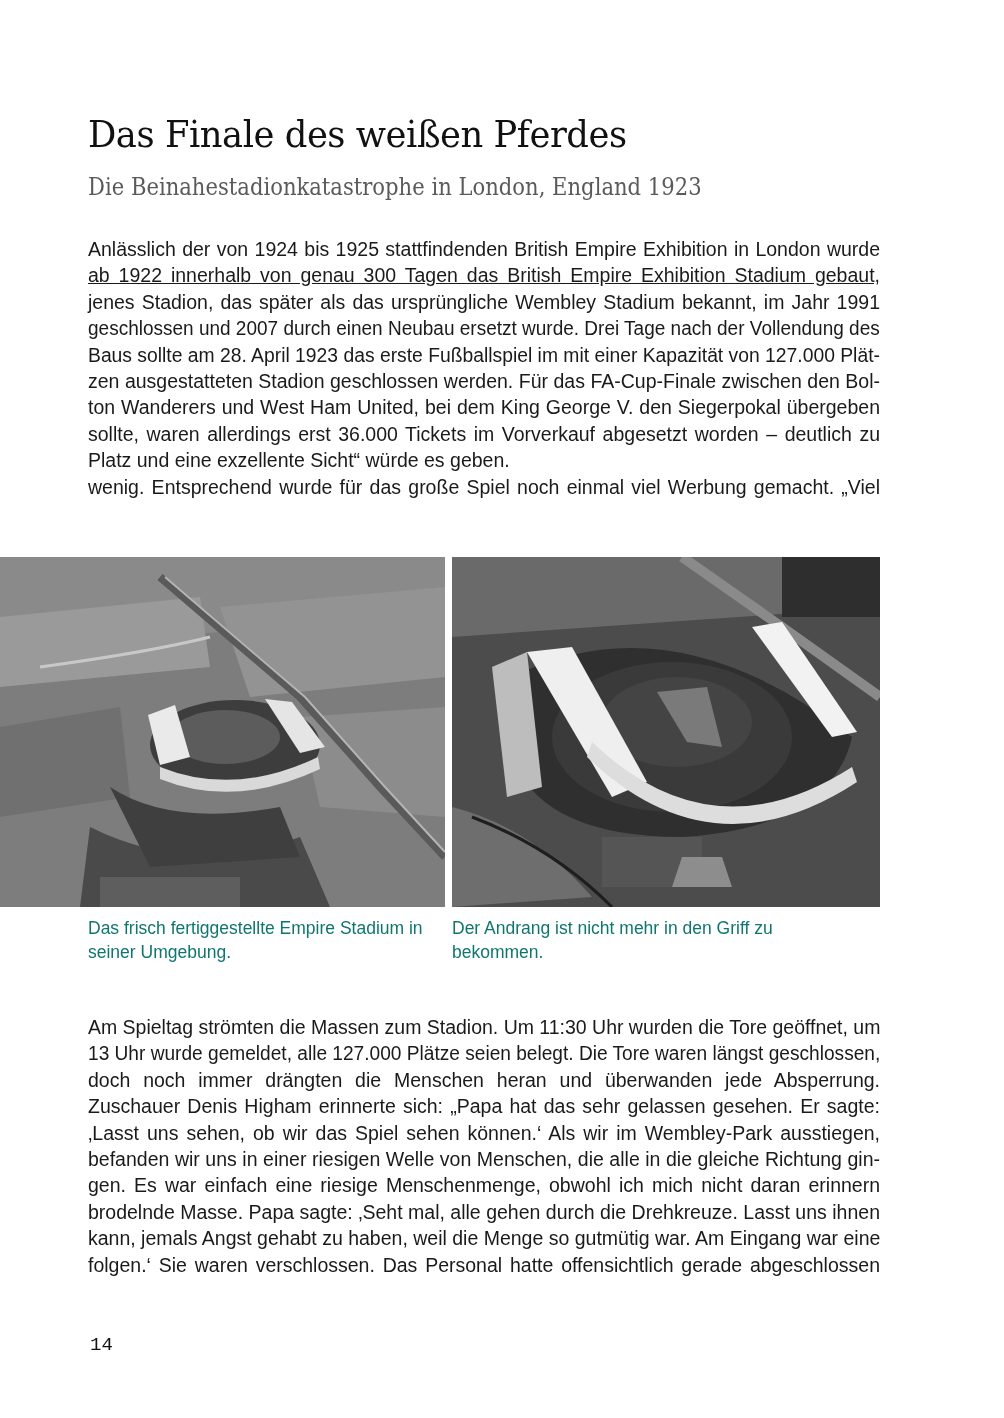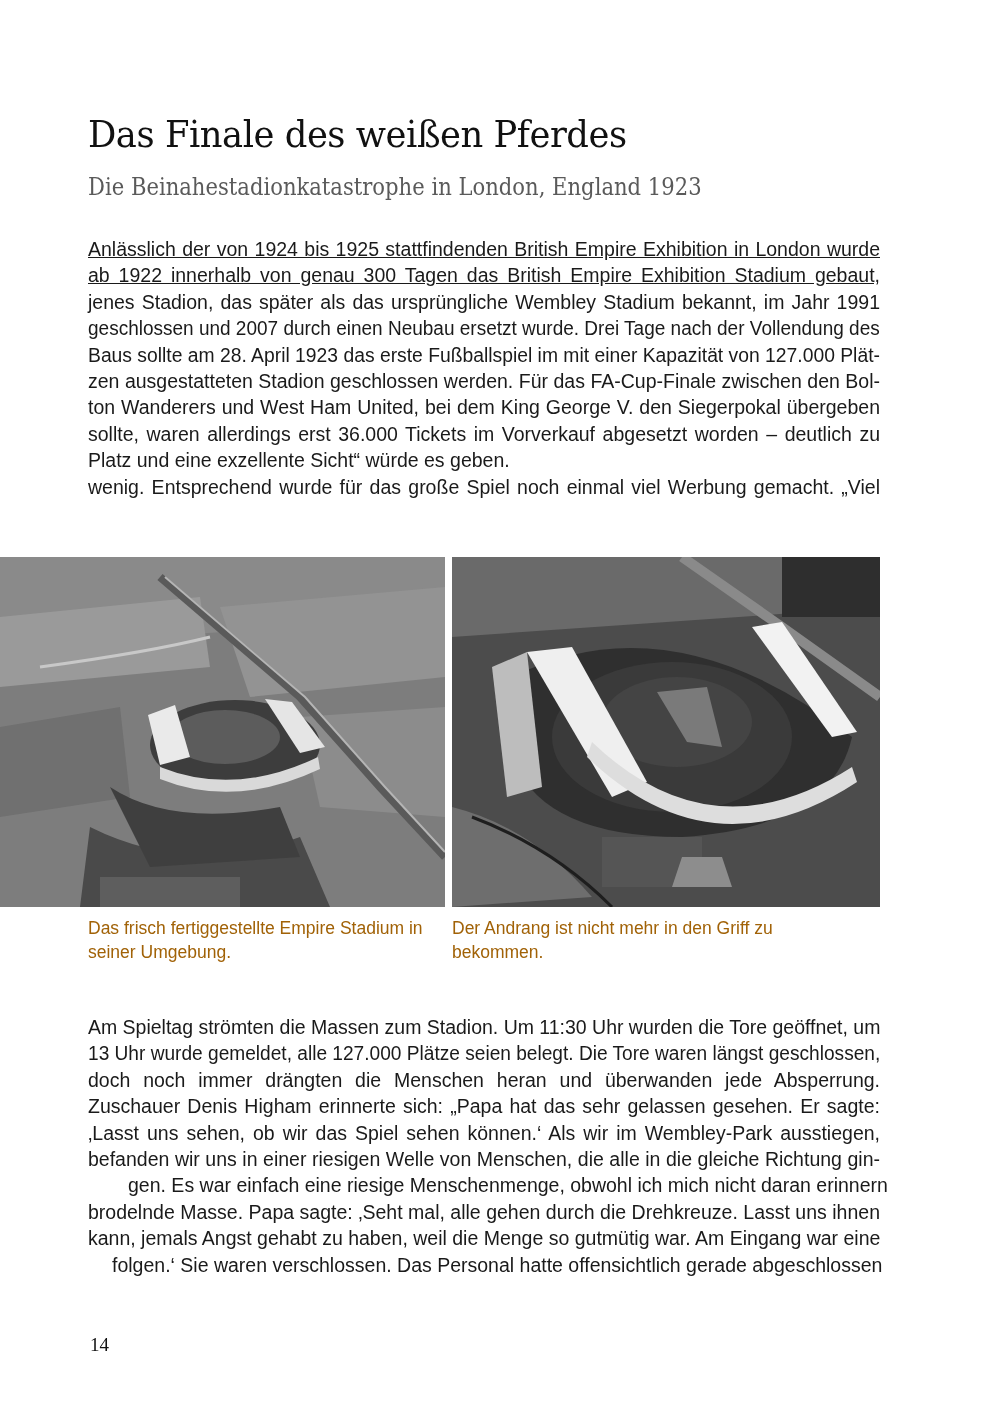--- a/index.html
+++ b/index.html
@@ -28,39 +28,39 @@
   .photo {
     position: absolute; top: 557px; height: 350px; overflow: hidden;
     background: #777;
   }
   .photo-left { left: 0; width: 445px; }
   .photo-right { left: 452px; width: 428px; }
   .photo svg { display: block; width: 100%; height: 100%; }
   .caption {
     position: absolute; top: 916px;
     font-family: "Liberation Sans", sans-serif; font-size: 17.5px; line-height: 24px;
-    color: #a16207;
+    color: #0f766e;
   }
   .caption-left { left: 88px; width: 350px; }
   .caption-right { left: 452px; width: 380px; }
   .page-number {
     position: absolute; left: 90px; top: 1334px;
-    font-family: Liberation Serif, serif; font-size: 19px; color: #111;
+    font-family: Liberation Mono, monospace; font-size: 19px; color: #111;
   }
 </style>
 </head>
 <body>
 
 <div>
 
   <h1 class="page-title" style="margin:0;">Das Finale des weißen Pferdes</h1>
   <h2 class="page-subtitle" style="margin:0;font-weight:normal;">Die Beinahestadionkatastrophe in London, England 1923</h2>
 
   <div class="body-text p1">
-    <span class="line" style="display: block; text-decoration: underline;">Anlässlich der von 1924 bis 1925 stattfindenden British Empire Exhibition in London wurde</span>
+    <span class="line" style="display: block;">Anlässlich der von 1924 bis 1925 stattfindenden British Empire Exhibition in London wurde</span>
     <span class="line" style="display: block; text-decoration: underline;">ab 1922 innerhalb von genau 300 Tagen das British Empire Exhibition Stadium gebaut,</span>
     <span class="line" style="display: block;">jenes Stadion, das später als das ursprüngliche Wembley Stadium bekannt, im Jahr 1991</span>
     <span class="line" style="display: block; transform: scaleX(0.97417); transform-origin: left center; width: 813px; text-align-last: left;">geschlossen und 2007 durch einen Neubau ersetzt wurde. Drei Tage nach der Vollendung des</span>
     <span class="line" style="display: block; transform: scaleX(0.99); transform-origin: left center; width: 800px; text-align-last: left;">Baus sollte am 28. April 1923 das erste Fußballspiel im mit einer Kapazität von 127.000 Plät-</span>
     <span class="line" style="display: block;">zen ausgestatteten Stadion geschlossen werden. Für das FA-Cup-Finale zwischen den Bol-</span>
     <span class="line" style="display: block;">ton Wanderers und West Ham United, bei dem King George V. den Siegerpokal übergeben</span>
     <span class="line" style="display: block;">sollte, waren allerdings erst 36.000 Tickets im Vorverkauf abgesetzt worden – deutlich zu</span>
     <span class="line last" style="display: block;">Platz und eine exzellente Sicht“ würde es geben.</span>
     <span class="line" style="display: block;">wenig. Entsprechend wurde für das große Spiel noch einmal viel Werbung gemacht. „Viel</span>
   </div>
@@ -111,20 +111,20 @@
   <div class="caption caption-left">Das frisch fertiggestellte Empire Stadium in seiner Umgebung.</div>
   <div class="caption caption-right">Der Andrang ist nicht mehr in den Griff zu bekommen.</div>
 
   <div class="body-text p2">
     <span class="line" style="display: block; transform: scaleX(0.998739); transform-origin: left center; width: 793px; text-align-last: left;">Am Spieltag strömten die Massen zum Stadion. Um 11:30 Uhr wurden die Tore geöffnet, um</span>
     <span class="line" style="display: block; transform: scaleX(0.980198); transform-origin: left center; width: 808px; text-align-last: left;">13 Uhr wurde gemeldet, alle 127.000 Plätze seien belegt. Die Tore waren längst geschlossen,</span>
     <span class="line" style="display: block;">doch noch immer drängten die Menschen heran und überwanden jede Absperrung.</span>
     <span class="line" style="display: block;">Zuschauer Denis Higham erinnerte sich: „Papa hat das sehr gelassen gesehen. Er sagte:</span>
     <span class="line" style="display: block;">‚Lasst uns sehen, ob wir das Spiel sehen können.‘ Als wir im Wembley-Park ausstiegen,</span>
     <span class="line" style="display: block;">befanden wir uns in einer riesigen Welle von Menschen, die alle in die gleiche Richtung gin-</span>
-    <span class="line" style="display: block; margin-left: 40px;">gen. Es war einfach eine riesige Menschenmenge, obwohl ich mich nicht daran erinnern</span>
+    <span class="line" style="display: block;">gen. Es war einfach eine riesige Menschenmenge, obwohl ich mich nicht daran erinnern</span>
     <span class="line" style="display: block;">brodelnde Masse. Papa sagte: ‚Seht mal, alle gehen durch die Drehkreuze. Lasst uns ihnen</span>
     <span class="line" style="display: block;">kann, jemals Angst gehabt zu haben, weil die Menge so gutmütig war. Am Eingang war eine</span>
-    <span class="line" style="display: block; margin-left: 24px;">folgen.‘ Sie waren verschlossen. Das Personal hatte offensichtlich gerade abgeschlossen</span>
+    <span class="line" style="display: block;">folgen.‘ Sie waren verschlossen. Das Personal hatte offensichtlich gerade abgeschlossen</span>
   </div>
 
   <div class="page-number">14</div>
 </div>
 
 </body></html>

